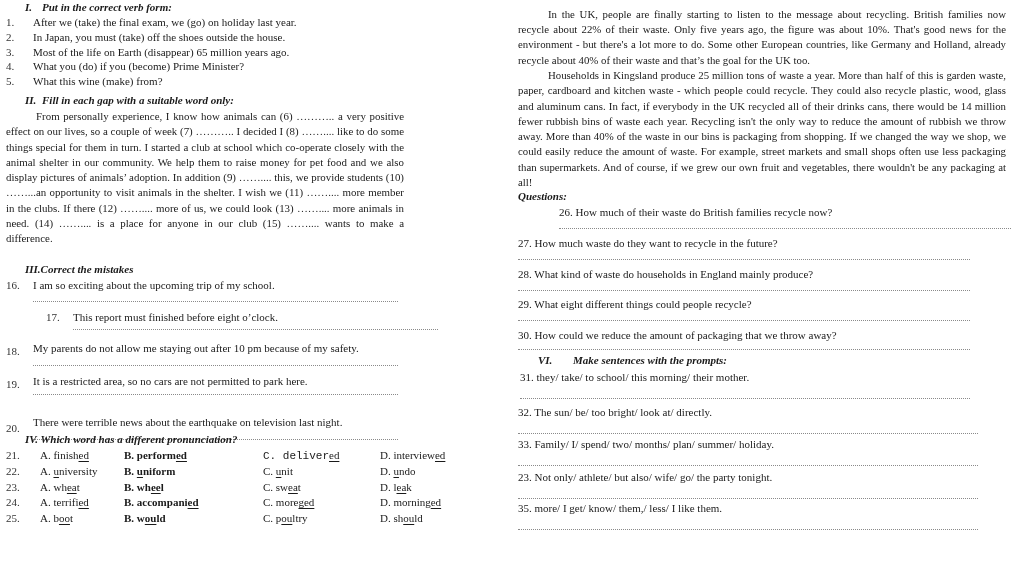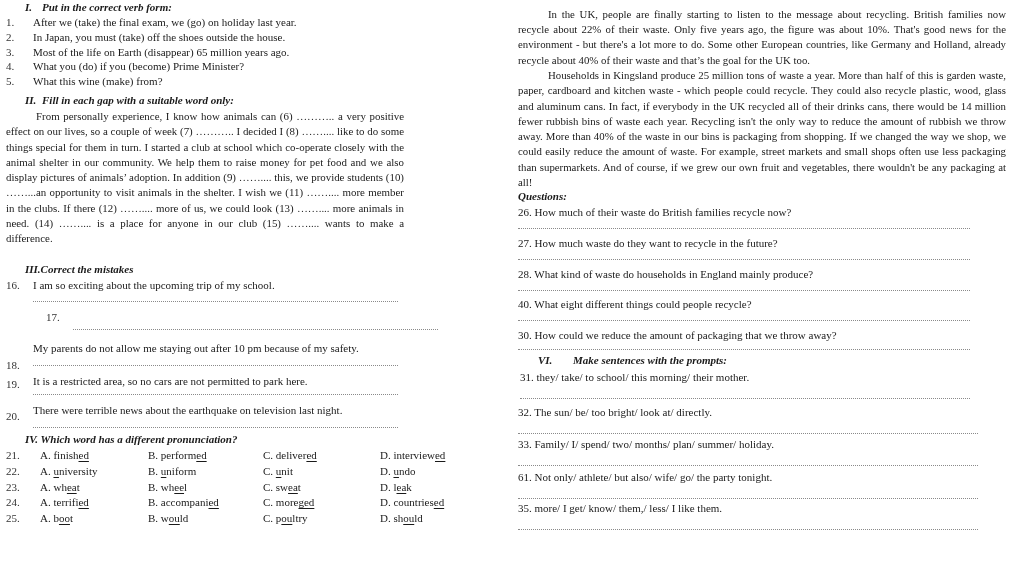--- a/index.html
+++ b/index.html
@@ -69,21 +69,21 @@
 
     .pron-row {
       position: relative;
       height: 15.8px;
       white-space: nowrap;
       font-size: 11px;
     }
     .pron-row span { position: absolute; top: 0; }
     .pron-row .n { left: 6px; color: #333; }
     .pron-row .a { left: 40px; }
-    .pron-row .b { left: 148px; }
+    .pron-row .b { left: 124px; font-weight: bold; }
     .pron-row .c { left: 263px; }
     .pron-row .d { left: 380px; font-family: Liberation Serif, serif; }
     u { text-decoration: underline; text-underline-offset: 2px; }
 
     .q {
       white-space: nowrap;
       font-size: 11px;
       line-height: 14px;
     }
     .q-dots { width: 452px; margin-top: 7px; }
@@ -136,56 +136,57 @@
     <div class="mistake-item" style="position:absolute; top:16px; left:0; width:420px;">
       <div class="num-row">
           <span class="num">16.</span>
           <span class="txt">I am so exciting about the upcoming trip of my school.</span>
         </div>
       <div class="dots" style="margin-top:8px;"></div>
     </div>
     <div class="mistake-item" style="position:absolute; top:48px; left:0; width:420px;margin-left:40px;">
       <div class="num-row">
           <span class="num">17.</span>
+          <span class="txt">This report must finished before eight o’clock.</span>
         </div>
       <div class="dots" style="margin-top:4px;"></div>
     </div>
     <div class="mistake-item" style="position:absolute; top:79px; left:0; width:420px;">
       <div class="num-row">
-          <span class="num" style="top:17px;">18.</span>
+          <span class="num" style="top:3px;">18.</span>
           <span class="txt">My parents do not allow me staying out after 10 pm because of my safety.</span>
         </div>
       <div class="dots" style="margin-top:9px;"></div>
     </div>
     <div class="mistake-item" style="position:absolute; top:112px; left:0; width:420px;">
       <div class="num-row">
           <span class="num" style="top:3px;">19.</span>
           <span class="txt">It is a restricted area, so no cars are not permitted to park here.</span>
         </div>
       <div class="dots" style="margin-top:5px;"></div>
     </div>
-    <div class="mistake-item" style="position:absolute; top:141px; left:0; width:420px;text-align:right;">
+    <div class="mistake-item" style="position:absolute; top:153px; left:0; width:420px;text-align:right;">
       <div class="num-row">
           <span class="num" style="top:6px;">20.</span>
           <span class="txt">There were terrible news about the earthquake on television last night.</span>
         </div>
       <div class="dots" style="margin-top:9px;"></div>
     </div>
   </div>
 
   <div style="position:absolute; top:432px; left:0; width:470px;">
     <div class="heading" style="position:absolute; top:0; left:25px;">
       <span>IV.</span> <span>Which word has a different pronunciation?</span>
     </div>
     <div id="pron-rows" style="position:absolute; top:16px; left:0; width:470px;">
         <div class="pron-row">
           <span class="n">21.</span>
           <span class="a"><span style="position: static;">A. finish</span><u>ed</u><span style="position: static;"></span></span>
           <span class="b"><span style="position: static;">B. perform</span><u>ed</u><span style="position: static;"></span></span>
-          <span class="c"><span style="position: static;">C. deliver</span><u>ed</u><span style="position: static;"></span></span>
+          <span class="c"><span style="position: static; font-family: Liberation Mono, monospace;">C. deliver</span><u>ed</u><span style="position: static;"></span></span>
           <span class="d"><span style="position: static;">D. interview</span><u>ed</u><span style="position: static;"></span></span>
         </div>
         <div class="pron-row">
           <span class="n">22.</span>
           <span class="a"><span style="position: static;">A. </span><u>u</u><span style="position: static;">niversity</span></span>
           <span class="b"><span style="position: static;">B. </span><u>u</u><span style="position: static;">niform</span></span>
           <span class="c"><span style="position: static;">C. </span><u>u</u><span style="position: static;">nit</span></span>
           <span class="d"><span style="position: static;">D. </span><u>u</u><span style="position: static;">ndo</span></span>
         </div>
         <div class="pron-row">
@@ -193,55 +194,55 @@
           <span class="a"><span style="position: static;">A. wh</span><u>ea</u><span style="position: static;">t</span></span>
           <span class="b"><span style="position: static;">B. wh</span><u>ee</u><span style="position: static;">l</span></span>
           <span class="c"><span style="position: static;">C. sw</span><u>ea</u><span style="position: static;">t</span></span>
           <span class="d"><span style="position: static;">D. l</span><u>ea</u><span style="position: static;">k</span></span>
         </div>
         <div class="pron-row">
           <span class="n">24.</span>
           <span class="a"><span style="position: static;">A. terrifi</span><u>ed</u><span style="position: static;"></span></span>
           <span class="b"><span style="position: static;">B. accompani</span><u>ed</u><span style="position: static;"></span></span>
           <span class="c"><span style="position: static;">C. more</span><u>ged</u><span style="position: static;"></span></span>
-          <span class="d"><span style="position: static;">D. countries</span><u>ed</u><span style="position: static;"></span></span>
+          <span class="d"><span style="position: static;">D. morning</span><u>ed</u><span style="position: static;"></span></span>
         </div>
         <div class="pron-row">
           <span class="n">25.</span>
           <span class="a"><span style="position: static;">A. b</span><u>oo</u><span style="position: static;">t</span></span>
           <span class="b"><span style="position: static;">B. w</span><u>ou</u><span style="position: static;">ld</span></span>
           <span class="c"><span style="position: static;">C. p</span><u>ou</u><span style="position: static;">ltry</span></span>
           <span class="d"><span style="position: static;">D. sh</span><u>ou</u><span style="position: static;">ld</span></span>
         </div>
       </div>
   </div>
 </div>
 
 <div id="right-col" class="col">
 
   <p class="para indent" style="position:absolute; top:7px; left:0; width:488px; font-size:10.8px; line-height:15.2px;">In the UK, people are finally starting to listen to the message about recycling. British families now recycle about 22% of their waste. Only five years ago, the figure was about 10%. That's good news for the environment - but there's a lot more to do. Some other European countries, like Germany and Holland, already recycle about 40% of their waste and that’s the goal for the UK too.</p>
   <p class="para indent" style="position:absolute; top:68px; left:0; width:488px; font-size:10.8px; line-height:15.3px;">Households in Kingsland produce 25 million tons of waste a year. More than half of this is garden waste, paper, cardboard and kitchen waste - which people could recycle. They could also recycle plastic, wood, glass and aluminum cans. In fact, if everybody in the UK recycled all of their drinks cans, there would be 14 million fewer rubbish bins of waste each year. Recycling isn't the only way to reduce the amount of rubbish we throw away. More than 40% of the waste in our bins is packaging from shopping. If we changed the way we shop, we could easily reduce the amount of waste. For example, street markets and small shops often use less packaging than supermarkets. And of course, if we grew our own fruit and vegetables, there wouldn't be any packaging at all!</p>
 
   <div class="heading" style="position:absolute; top:189px; left:0;">Questions:</div>
 
   <div style="position:absolute; top:205px; left:0; width:488px;">
-    <div style="position:absolute; top:0;">
+    <div style="position:absolute; top:0;margin-left:41px;">
       <div class="q">26. How much of their waste do British families recycle now?</div>
       <div class="dots q-dots" style="margin-top:9px;"></div>
     </div>
     <div style="position:absolute; top:31px;">
       <div class="q">27. How much waste do they want to recycle in the future?</div>
       <div class="dots q-dots" style="margin-top:9px;"></div>
     </div>
     <div style="position:absolute; top:62px;">
       <div class="q">28. What kind of waste do households in England mainly produce?</div>
       <div class="dots q-dots" style="margin-top:9px;"></div>
     </div>
     <div style="position:absolute; top:92px;">
-      <div class="q">40. What eight different things could people recycle?</div>
+      <div class="q">29. What eight different things could people recycle?</div>
       <div class="dots q-dots" style="margin-top:9px;"></div>
     </div>
     <div style="position:absolute; top:123px;">
       <div class="q">30. How could we reduce the amount of packaging that we throw away?</div>
       <div class="dots q-dots" style="margin-top:7px;"></div>
     </div>
   </div>
 
   <div class="heading" style="position:absolute; top:353px; left:20px;">
     <span class="roman" style="width:35px;">VI.</span><span>Make sentences with the prompts:</span>
@@ -254,21 +255,21 @@
     </div>
     <div style="position:absolute; top:35px; left:0;">
       <div class="q">32. The sun/ be/ too bright/ look at/ directly.</div>
       <div class="dots q-dots" style="margin-top:14px; width:460px;"></div>
     </div>
     <div style="position:absolute; top:67px; left:0;">
       <div class="q">33. Family/ I/ spend/ two/ months/ plan/ summer/ holiday.</div>
       <div class="dots q-dots" style="margin-top:14px; width:460px;"></div>
     </div>
     <div style="position:absolute; top:100px; left:0;">
-      <div class="q">61. Not only/ athlete/ but also/ wife/ go/ the party tonight.</div>
+      <div class="q">23. Not only/ athlete/ but also/ wife/ go/ the party tonight.</div>
       <div class="dots q-dots" style="margin-top:14px; width:460px;"></div>
     </div>
     <div style="position:absolute; top:131px; left:0;">
       <div class="q">35. more/ I get/ know/ them,/ less/ I like them.</div>
       <div class="dots q-dots" style="margin-top:14px; width:460px;"></div>
     </div>
   </div>
 </div>
 
 </body></html>

